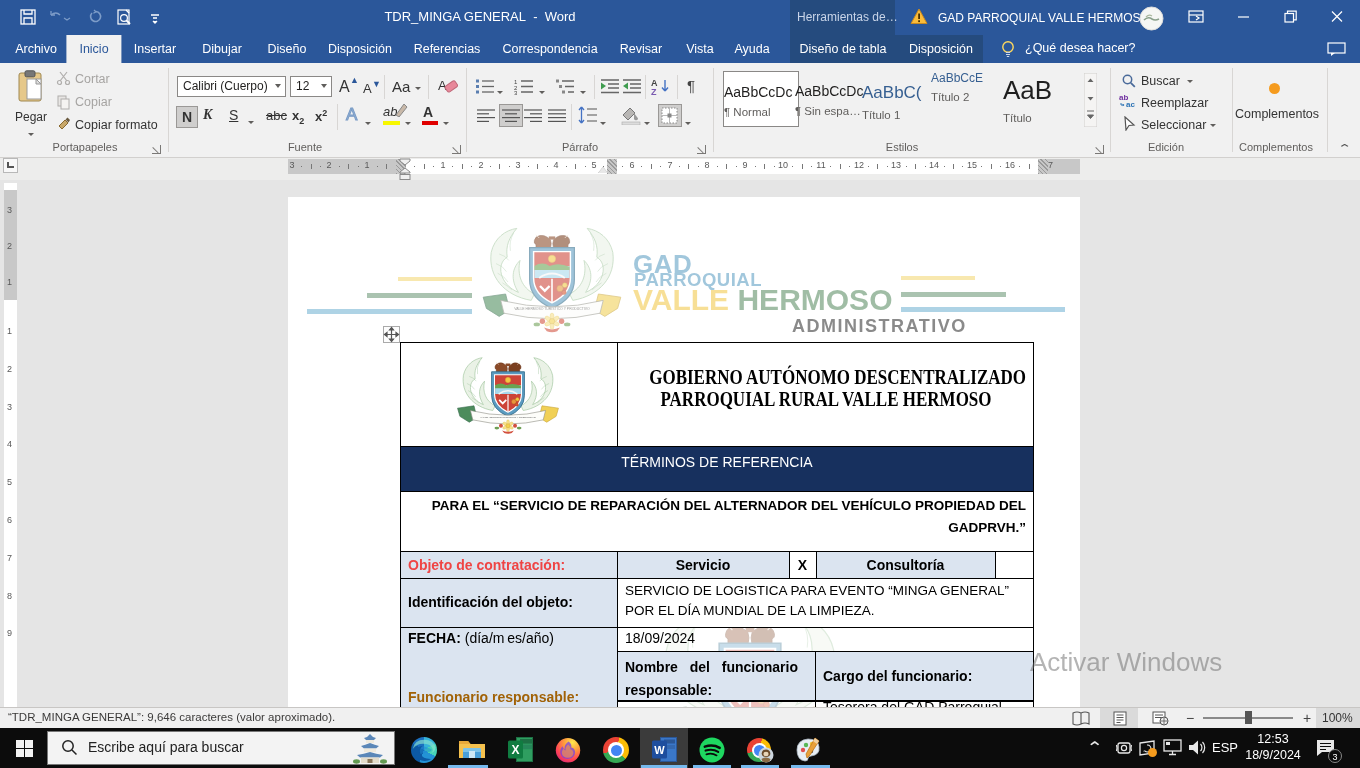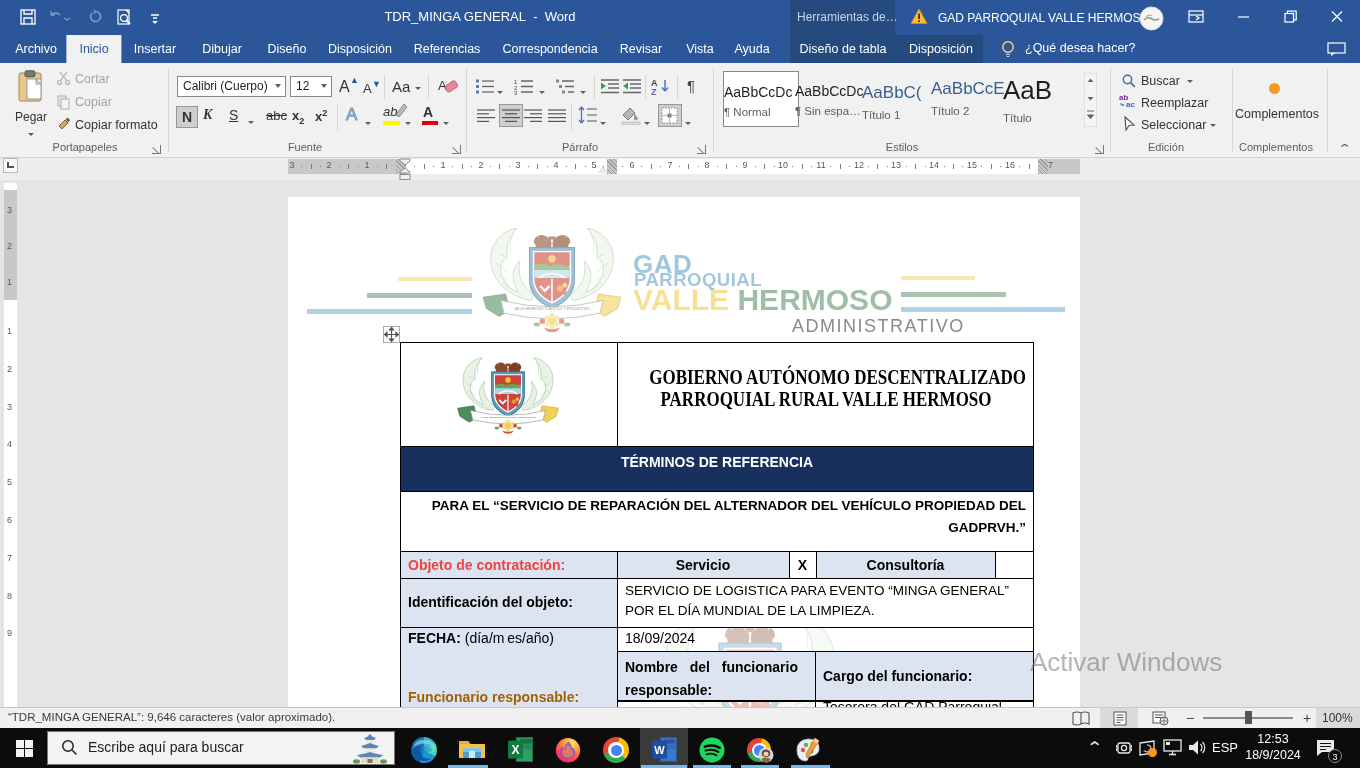--- a/index.html
+++ b/index.html
@@ -308,21 +308,21 @@
       </div>
 <div class="scard" style="left:795px">
         <div class="t1" style="color:#201f1e;font-size:14px;margin-top:12px">AaBbCcDc</div>
         <div class="t2">¶ Sin espa…</div>
       </div>
 <div class="scard" style="left:862px">
         <div class="t1" style="color:#365f91;font-size:17px;margin-top:12px">AaBbC(</div>
         <div class="t2">Título 1</div>
       </div>
 <div class="scard" style="left:931px">
-        <div class="t1" style="color:#365f91;font-size:17px;margin-top:8px">AaBbCcE</div>
+        <div class="t1" style="color:#365f91;font-size:12px;margin-top:0">AaBbCcE</div>
         <div class="t2">Título 2</div>
       </div>
 <div class="scard" style="left:1003px">
         <div class="t1" style="color:#1f1f1f;font-size:26px;margin-top:4px">AaB</div>
         <div class="t2">Título</div>
       </div>
 <svg class="abs" style="left:1084px;top:10px" width="13" height="54" viewBox="0 0 13 54">
 <rect x="0" y="0" width="13" height="54" fill="#f5f4f3" stroke="#d0cecc" stroke-width="1"></rect>
 <path d="M3.5 9 l3 -3.5 3 3.5 Z" fill="#666"></path>
         <path d="M3.5 24 l3 3.5 3 -3.5 Z" fill="#666"></path>
@@ -477,21 +477,21 @@
 <div class="abs" style="left:345px;top:52px;font-weight:bold;color:#5f9fc4;font-size:26px;letter-spacing:.5px">GAD</div>
 <div class="abs" style="left:346px;top:72px;font-weight:bold;color:#5f9fc4;font-size:18.5px;letter-spacing:.5px">PARROQUIAL</div>
 <div class="abs" style="left:345px;top:86px;font-weight:bold;font-size:30px"><span style="color:#f2c94c">VALLE</span> <span style="color:#5d8f66">HERMOSO</span></div>
 <div class="abs" style="left:110px;top:80px;width:74px;height:4px;background:#f4d977"></div>
 <div class="abs" style="left:79px;top:96px;width:105px;height:5px;background:#6d9878"></div>
 <div class="abs" style="left:19px;top:112px;width:165px;height:5px;background:#74b4d4"></div>
 <div class="abs" style="left:613px;top:79px;width:74px;height:4px;background:#f4d977"></div>
 <div class="abs" style="left:613px;top:95px;width:105px;height:5px;background:#6d9878"></div>
 <div class="abs" style="left:613px;top:110px;width:164px;height:5px;background:#74b4d4"></div>
 </div>
-<div class="abs" style="left:504px;top:119px;font-weight:normal;color:#8a8a8a;font-size:18px;letter-spacing:1.5px">ADMINISTRATIVO</div>
+<div class="abs" style="left:504px;top:119px;font-weight:bold;color:#8a8a8a;font-size:18px;letter-spacing:1.5px">ADMINISTRATIVO</div>
 <svg class="abs" style="left:95px;top:129px" width="17" height="17" viewBox="0 0 17 17">
 <rect x="0.5" y="0.5" width="16" height="16" fill="#fdfdfd" stroke="#aaa"></rect>
 <g stroke="#555" stroke-width="1.2" fill="#555">
 <path d="M8.5 3 v11 M3 8.5 h11" fill="none"></path>
 <path d="M8.5 1.5 l-2 2.5 h4 Z M8.5 15.5 l-2 -2.5 h4 Z M1.5 8.5 l2.5 -2 v4 Z M15.5 8.5 l-2.5 -2 v4 Z"></path>
           </g>
         </svg>
 <svg class="abs" style="left:352px;top:411px;opacity:.33" width="220" height="165" viewBox="0 0 200 150">
           <use href="#crest"></use>
         </svg>
@@ -518,21 +518,21 @@
 <div class="tline" style="left:329px;top:354px;width:1.4px;height:156px"></div>
 <div class="tline" style="left:501px;top:354px;width:1.4px;height:28px"></div>
 <div class="tline" style="left:528px;top:354px;width:1.4px;height:28px"></div>
 <div class="tline" style="left:707px;top:354px;width:1.4px;height:28px"></div>
 <div class="tline" style="left:527px;top:454px;width:1.4px;height:56px"></div>
 <div class="tline" style="left:112px;top:430px;width:217px;height:1.4px"></div>
 <svg class="abs" style="left:158px;top:156px" width="124" height="88" viewBox="0 0 200 150">
           <use href="#crest"></use>
         </svg>
 <div class="abs" style="left:330px;top:169px;width:416px;text-align:center;font-family:'Liberation Serif',serif;font-weight:bold;font-size:20px;line-height:22px;color:#000;white-space:nowrap;transform:scaleX(.85);transform-origin:50% 0">GOBIERNO AUTÓNOMO DESCENTRALIZADO<br>PARROQUIAL RURAL VALLE HERMOSO</div>
-<div class="abs" style="left:112px;top:257px;width:634px;text-align:center;color:#fff;font-weight:bold;font-size:14px">TÉRMINOS DE REFERENCIA</div>
+<div class="abs" style="left:112px;top:257px;width:634px;text-align:center;color:#fff;font-weight:normal;font-size:14px">TÉRMINOS DE REFERENCIA</div>
 <div class="abs" style="left:120px;top:298px;width:618px;text-align:right;font-weight:bold;font-size:13.5px;line-height:22px;color:#000">PARA EL “SERVICIO DE REPARACIÓN DEL ALTERNADOR DEL VEHÍCULO PROPIEDAD DEL<br>GADPRVH.”</div>
 <div class="abs" style="left:120px;top:360px;font-weight:bold;font-size:14px;color:#ef4444">Objeto de contratación:</div>
 <div class="abs" style="left:329px;top:360px;width:172px;text-align:center;font-weight:bold;font-size:14px;color:#000">Servicio</div>
 <div class="abs" style="left:501px;top:360px;width:27px;text-align:center;font-weight:bold;font-size:14px;color:#000">X</div>
 <div class="abs" style="left:528px;top:360px;width:179px;text-align:center;font-weight:bold;font-size:14px;color:#000">Consultoría</div>
 <div class="abs" style="left:120px;top:397px;font-weight:bold;font-size:14px;color:#000">Identificación del objeto:</div>
 <div class="abs" style="left:337px;top:384px;width:402px;font-size:13.5px;line-height:20px;color:#000">SERVICIO DE LOGISTICA PARA EVENTO “MINGA GENERAL”<br>POR EL DÍA MUNDIAL DE LA LIMPIEZA.</div>
 <div class="abs" style="left:120px;top:433px;font-size:14px;color:#000"><b>FECHA:</b> (día/m es/año)</div>
 <div class="abs" style="left:337px;top:433px;font-size:14px;color:#000">18/09/2024</div>
 <div class="abs" style="left:120px;top:492px;font-weight:bold;font-size:14px;color:#a16207">Funcionario responsable:</div>

